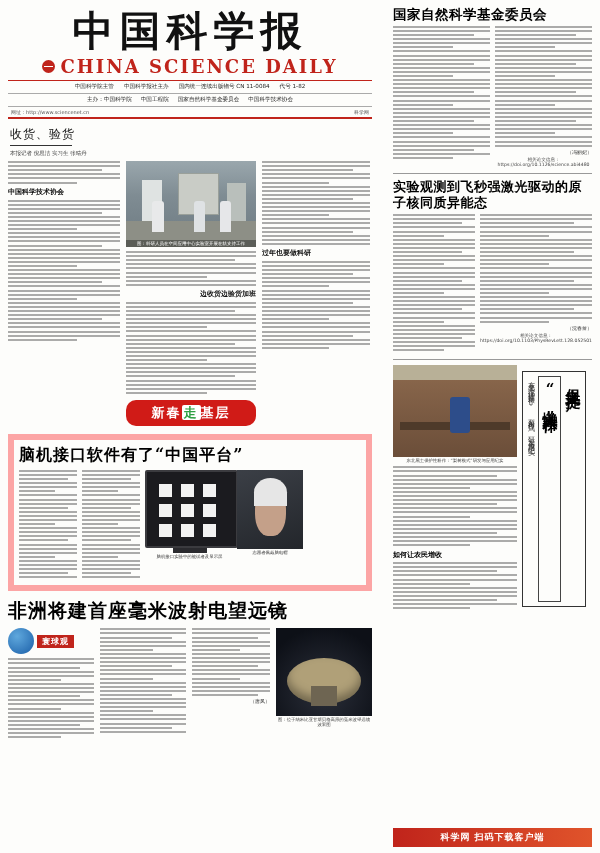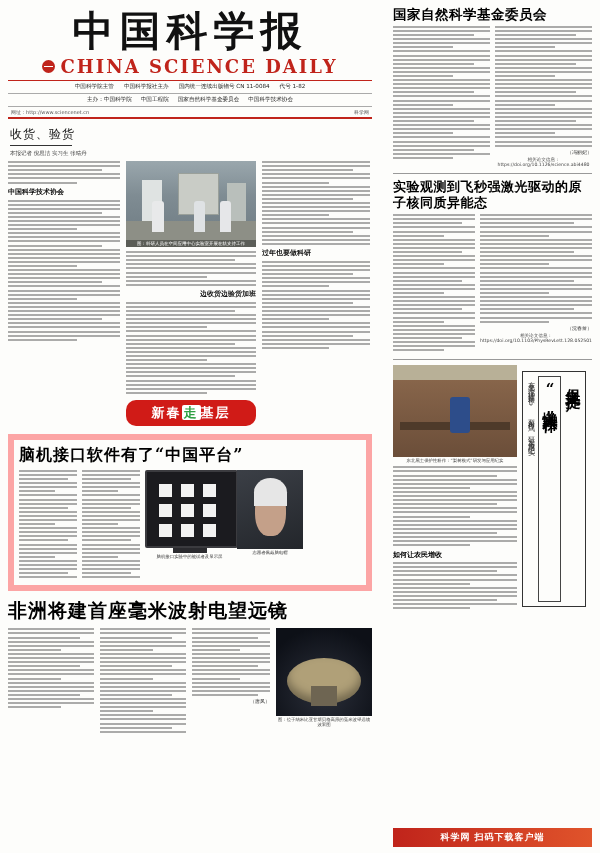--- a/index.html
+++ b/index.html
@@ -728,20 +728,24 @@
               </div>
             </div>
           </div>
         </div>
       </div>
 
       <div>
         <div class="tele-title">非洲将建首座毫米波射电望远镜</div>
         <div style="display:flex; gap:6px;">
           <div style="width:86px;">
+            <div class="globe-badge">
+              <span class="globe-circle"></span>
+              <span class="badge-red">寰球观</span>
+            </div>
             <div class="fake-text">
               <div class="fake-line"></div>
                 <div class="fake-line"></div>
                 <div class="fake-line med"></div>
               <div class="fake-line"></div>
                 <div class="fake-line"></div>
                 <div class="fake-line short"></div>
               <div class="fake-line"></div>
                 <div class="fake-line"></div>
                 <div class="fake-line"></div>

